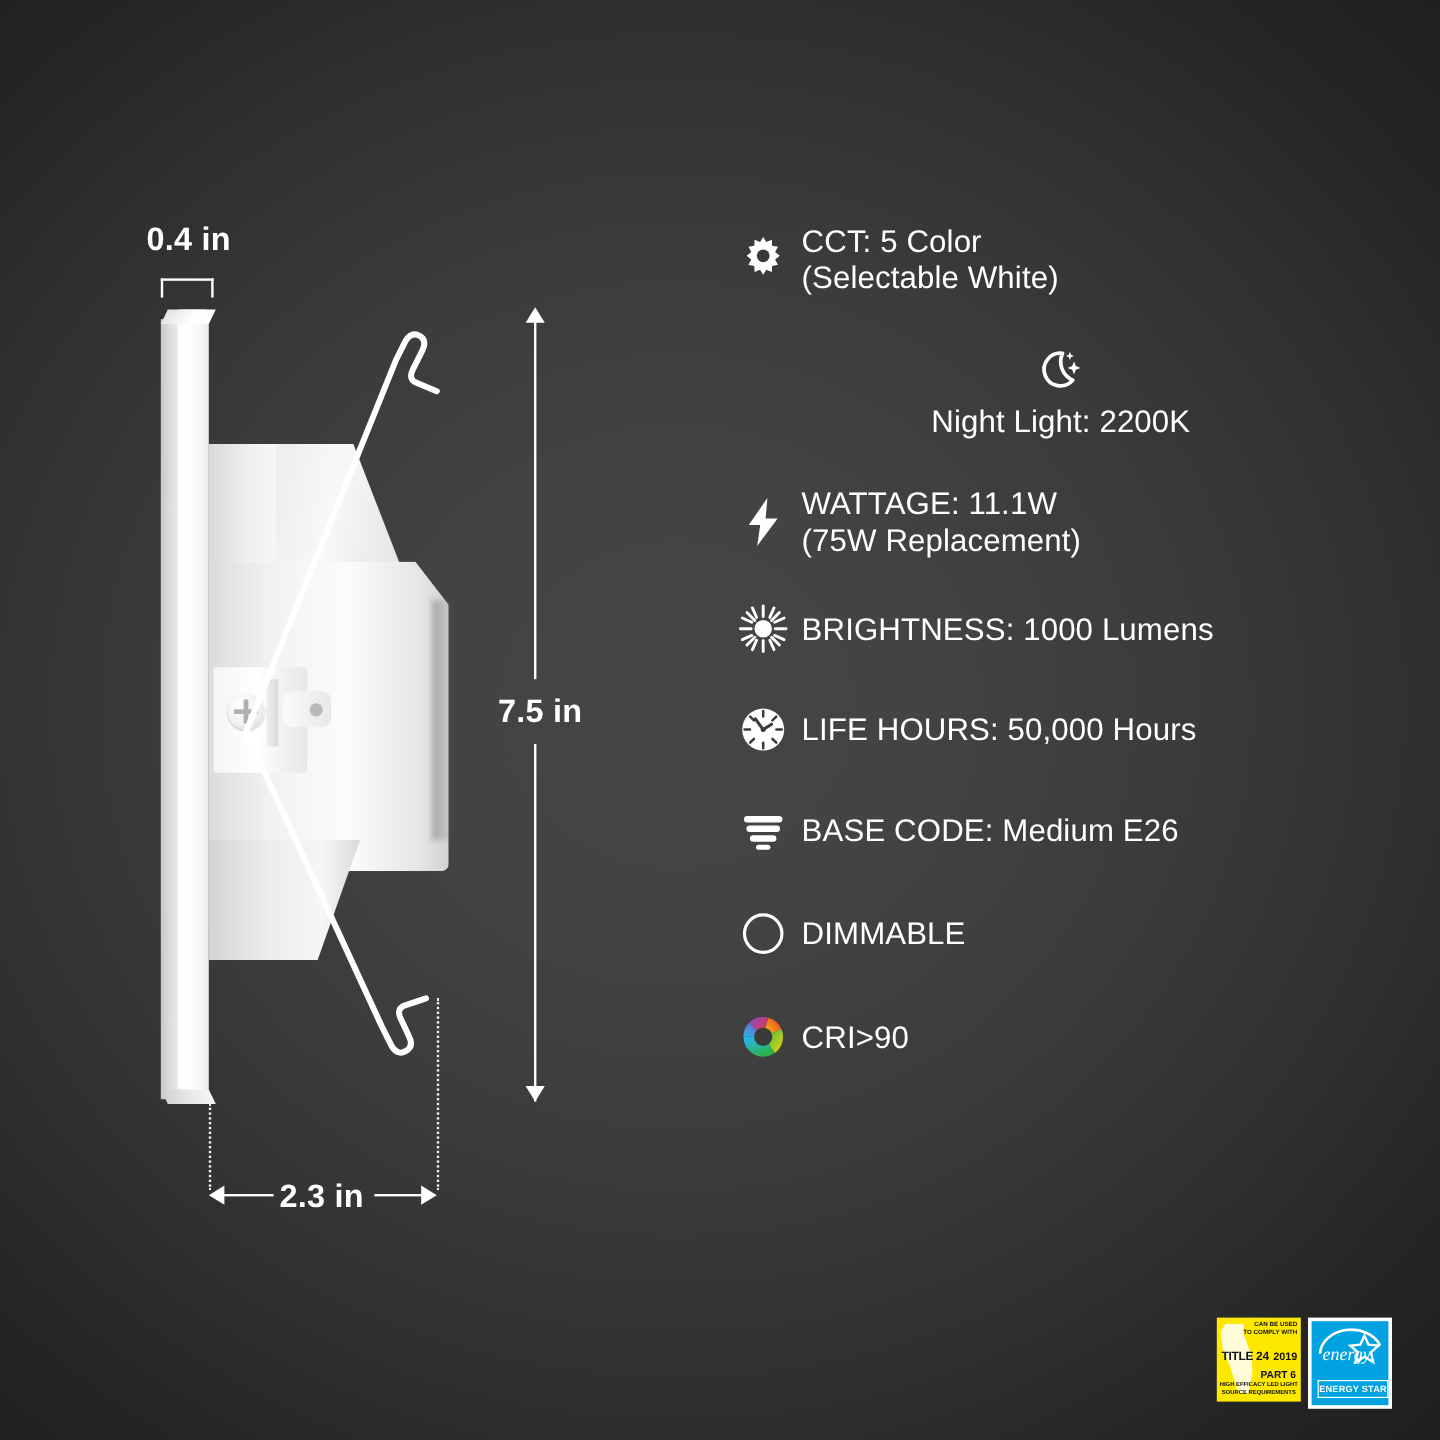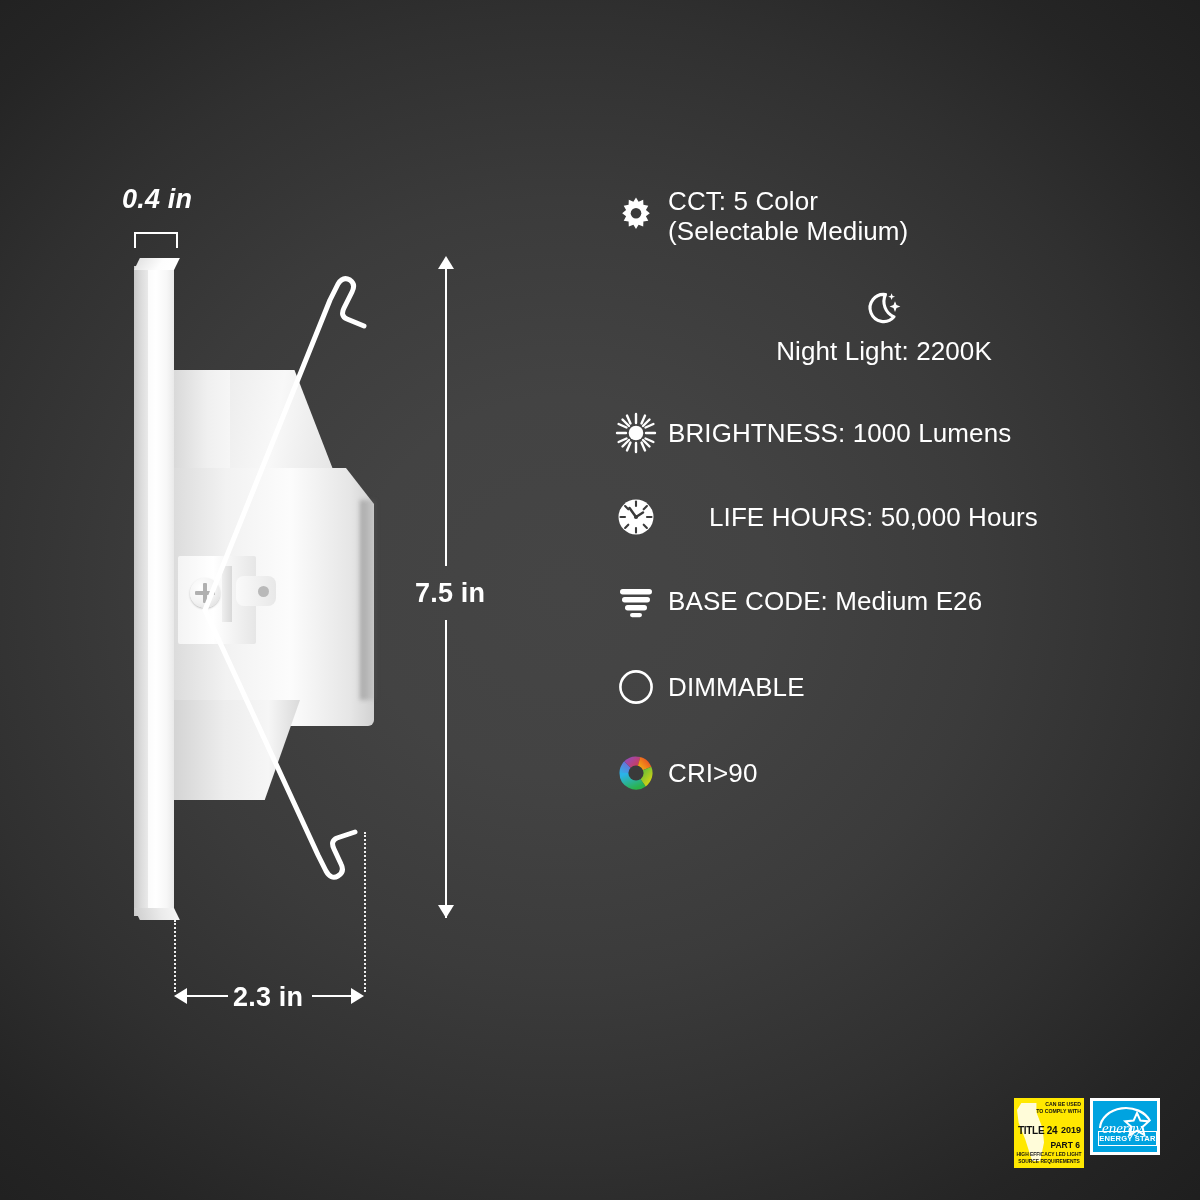--- a/index.html
+++ b/index.html
@@ -103,21 +103,21 @@
   .screw:after{left:5px;top:13px;width:20px;height:3.5px;}
 
   
   .clip{position:absolute;left:0;top:0;width:560px;height:1060px;pointer-events:none;}
 
   
   .dim-label{
     position:absolute;color:#ffffff;font-weight:700;letter-spacing:.2px;
     font-family:"Liberation Sans", sans-serif;white-space:nowrap;
   }
-  #lbl-04{left:122px;top:184px;font-size:27px;font-style:italic;}
+  #lbl-04{left:122px;top:184px;font-size:27px;}
   #lbl-75{left:415px;top:578px;font-size:27px;}
   #lbl-23{left:233px;top:982px;font-size:27px;}
 
   .caliper{
     position:absolute;left:134px;top:232px;width:44px;height:16px;
     border:2.5px solid #ffffff;border-bottom:none;box-sizing:border-box;
   }
 
   .vline{
     position:absolute;left:445px;background:#ffffff;width:2px;
@@ -156,21 +156,21 @@
   .spec-text{
     color:#ffffff;font-size:26px;line-height:1.16;font-weight:400;
     letter-spacing:.1px;font-family:"Liberation Sans", sans-serif;
   }
   .spec-text .l2{display:block;}
 
   .row-cct{margin-bottom:34px;}
   .row-night{margin-bottom:38px;flex-direction:column;}
   .row-watt{margin-bottom:30px;}
   .row-bright{margin-bottom:26px;}
-  .row-life{margin-bottom:26px;gap:41px;}
+  .row-life{margin-bottom:26px;}
   .row-base{margin-bottom:28px;}
   .row-dim{margin-bottom:28px;}
 
   
   #badges{position:absolute;left:1014px;top:1098px;display:flex;gap:6px;align-items:flex-start;}
   .badge-t24{
     width:70px;height:70px;background:#ffe800;position:relative;overflow:hidden;
     font-family:"Liberation Sans", sans-serif;
   }
   .ca-shape{
@@ -183,21 +183,21 @@
     font-size:5.2px;line-height:1.32;font-weight:700;
   }
   .t24-year{position:absolute;right:3px;top:27px;color:#111;font-size:9px;font-weight:700;}
   .t24-main{position:absolute;left:4px;top:27px;color:#111;font-size:10px;font-weight:700;letter-spacing:-.3px;}
   .t24-part{position:absolute;right:4px;top:42px;color:#111;font-size:8.5px;font-weight:700;}
   .t24-bot{
     position:absolute;left:0;right:0;bottom:3px;text-align:center;color:#111;
     font-size:4.9px;line-height:1.3;font-weight:700;
   }
   .badge-es{
-    width:70px;height:57px;background:#ffffff;padding:3px;box-sizing:border-box;
+    width:70px;height:76px;background:#ffffff;padding:3px;box-sizing:border-box;
   }
   .es-inner{
     width:100%;height:100%;background:#00a3e0;position:relative;
     display:flex;flex-direction:column;align-items:center;justify-content:flex-start;
   }
   .es-label{
     position:absolute;left:5px;right:0;bottom:6px;height:13px;
     border:1.4px solid #ffffff;color:#ffffff;font-size:7.6px;font-weight:700;
     display:flex;align-items:center;justify-content:center;letter-spacing:.2px;
     font-family:"Liberation Sans", sans-serif;
@@ -259,37 +259,48 @@
         <svg width="40" height="40" viewBox="0 0 40 40">
           <g fill="#ffffff">
             <path d="M20 1.5l2.6 4.2 4.6-1.9.2 5 4.9.9-2.4 4.4 3.9 3.1-3.9 3.1 2.4 4.4-4.9.9-.2 5-4.6-1.9L20 32.9l-2.6-4.2-4.6 1.9-.2-5-4.9-.9 2.4-4.4L6.2 17.2l3.9-3.1-2.4-4.4 4.9-.9.2-5 4.6 1.9z"></path>
           </g>
           <circle cx="20" cy="17.2" r="8.4" fill="#ffffff"></circle>
           <circle cx="20" cy="17.2" r="5.3" fill="#3a3a3a"></circle>
         </svg>
       </div>
       <div class="spec-text">
         <span>CCT: 5 Color</span>
-        <span class="l2">(Selectable Medium)</span>
+        <span class="l2">(Selectable White)</span>
       </div>
     </div>
 
     <div class="spec-row row-night">
       <div class="spec-icon">
         <svg width="42" height="40" viewBox="0 0 42 40">
           <path d="M22.5 6.5A13.6 13.6 0 1 0 31 28.8 16.6 16.6 0 0 1 22.5 6.5z" fill="none" stroke="#ffffff" stroke-width="3.1" stroke-linejoin="round"></path>
           <path d="M32 13.2l1.5 3.9 3.9 1.5-3.9 1.5L32 24l-1.5-3.9-3.9-1.5 3.9-1.5z" fill="#ffffff"></path>
           <path d="M28.6 5.2l.95 2.5 2.5.95-2.5.95-.95 2.5-.95-2.5-2.5-.95 2.5-.95z" fill="#ffffff"></path>
         </svg>
       </div>
       <div class="spec-text">
         <span>Night Light: 2200K</span>
       </div>
     </div>
 
+    <div class="spec-row row-watt">
+      <div class="spec-icon">
+        <svg width="34" height="44" viewBox="0 0 34 44">
+          <path d="M20.5 2 L5 24.5 h9.5 L12 42 L29 19 h-10z" fill="#ffffff"></path>
+        </svg>
+      </div>
+      <div class="spec-text">
+        <span>WATTAGE: 11.1W</span>
+        <span class="l2">(75W Replacement)</span>
+      </div>
+    </div>
 
     <div class="spec-row row-bright">
       <div class="spec-icon">
         <svg width="44" height="44" viewBox="0 0 44 44">
           <g stroke="#ffffff" stroke-width="2.4" stroke-linecap="round">
             <line x1="22" y1="3" x2="22" y2="12"></line>
               <line x1="22" y1="32" x2="22" y2="41"></line>
             <line x1="3" y1="22" x2="12" y2="22"></line>
               <line x1="32" y1="22" x2="41" y2="22"></line>
             <line x1="8.5" y1="8.5" x2="15" y2="15"></line>

